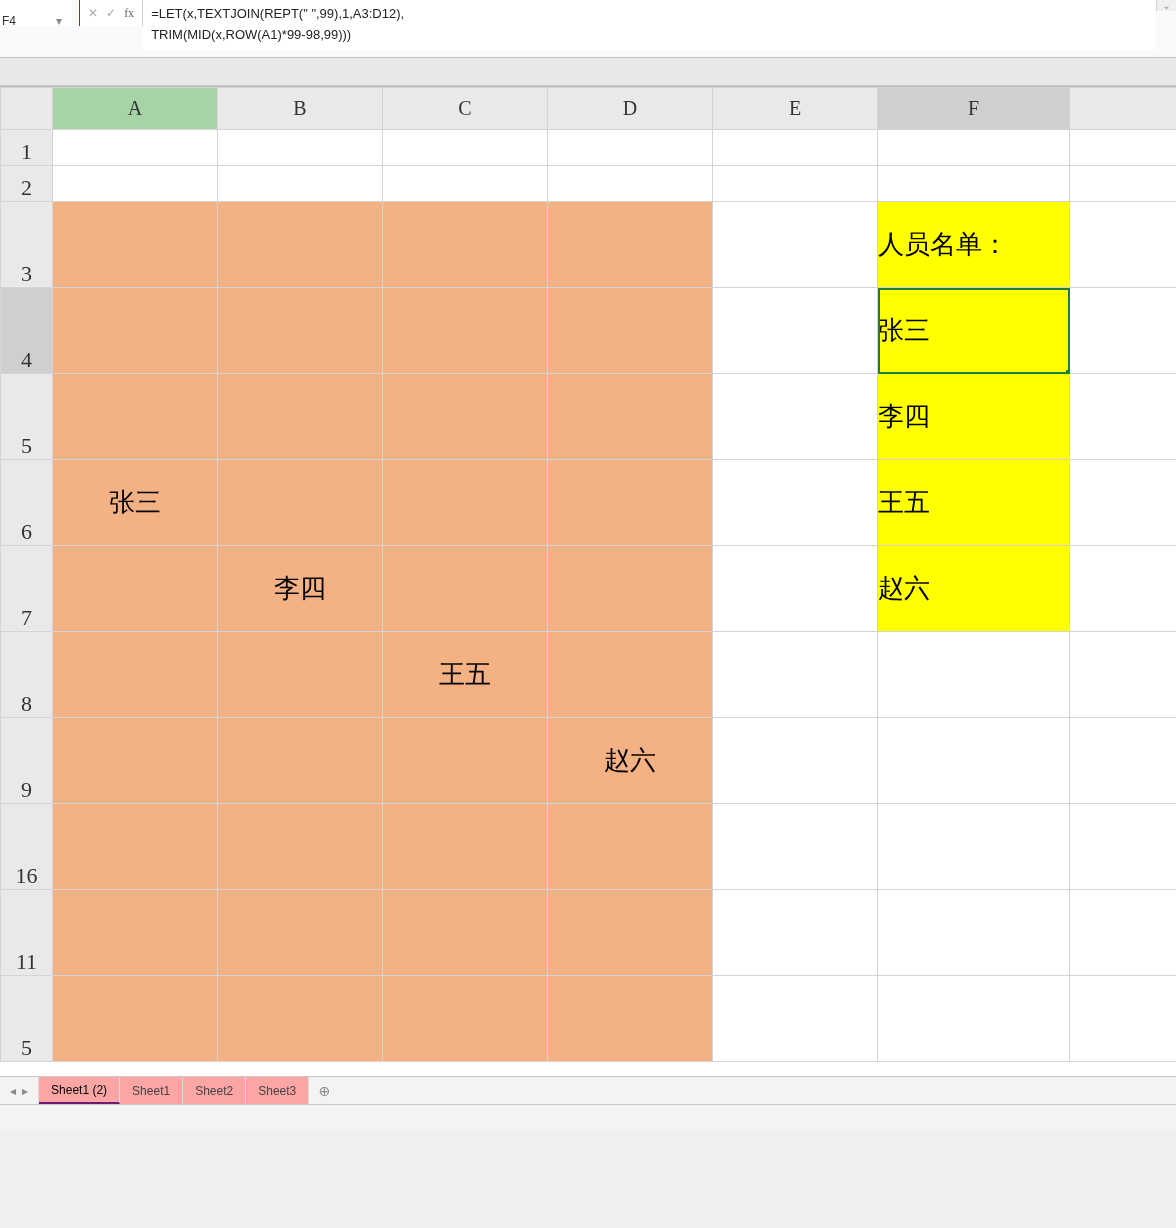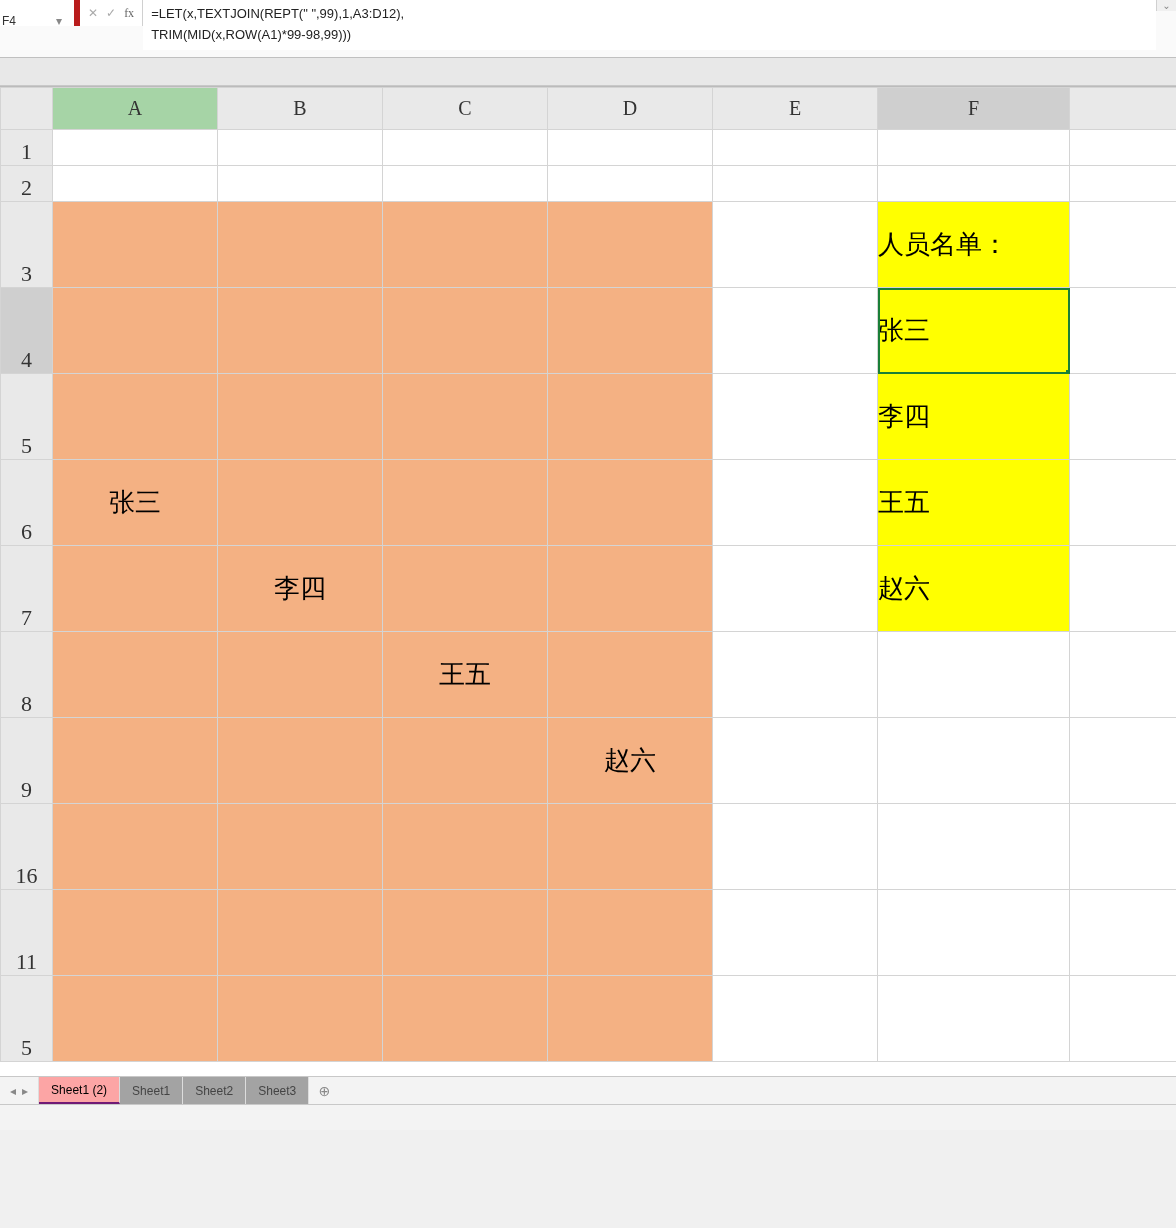--- a/index.html
+++ b/index.html
@@ -18,21 +18,21 @@
     align-items: flex-start;
     background: #fafafa;
     border-bottom: 1px solid #c0c0c0;
     height: 58px;
     width: 100%;
   }
   .namebox-wrap {
     display: flex;
     align-items: center;
     height: 26px;
-    border-right: 6px solid #b91c1c;
+    border-right: 1px solid #b91c1c;
     padding: 16px 4px 0 2px;
     background: #fff;
     width: 80px;
   }
   .namebox {
     border: none;
     outline: none;
     font-size: 12px;
     color: #333;
     width: 52px;
@@ -171,21 +171,21 @@
   }
   .tab-nav {
     display:flex;align-items:center;gap:6px;
     padding:0 10px;color:#888;
     border-right:1px solid #ddd;
   }
   .tab {
     padding:0 12px;
     display:flex;align-items:center;
     border-right:1px solid #ddd;
-    background:#a3a3a3;
+    background:#fca5a5;
     color:#444;
     cursor:pointer;
   }
   .tab.active {
     background:#fca5a5;
     border-bottom:2px solid #701a75;
     color:#000;
   }
   .tab-add {
     display:flex;align-items:center;justify-content:center;

